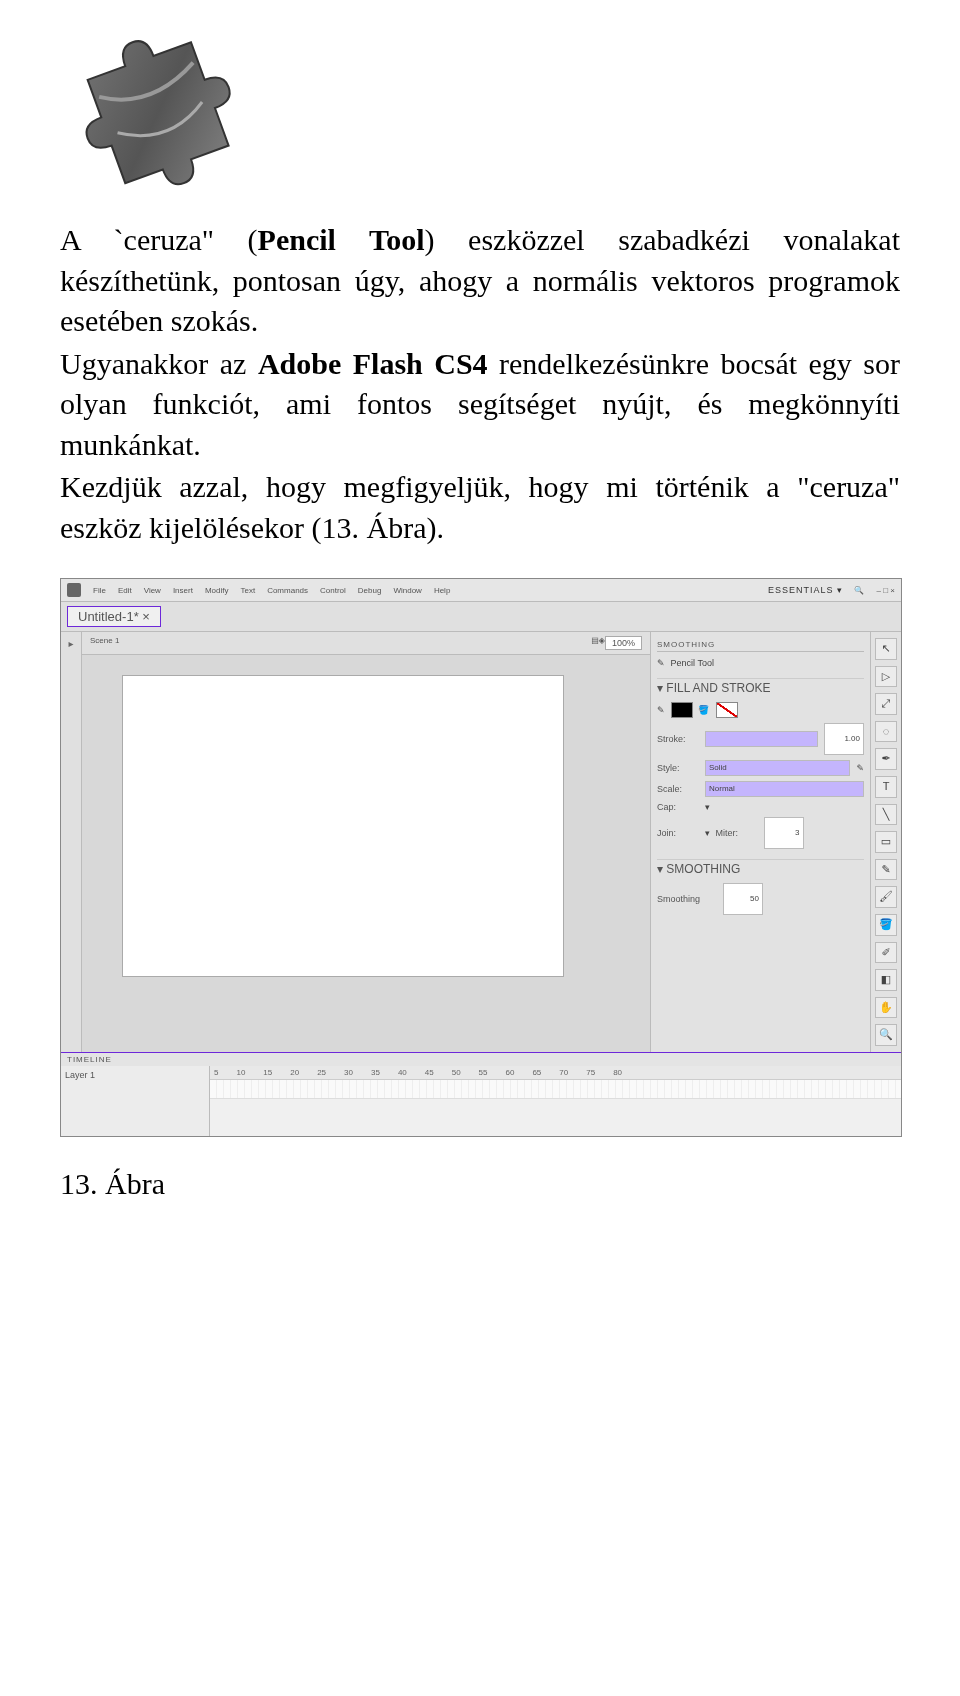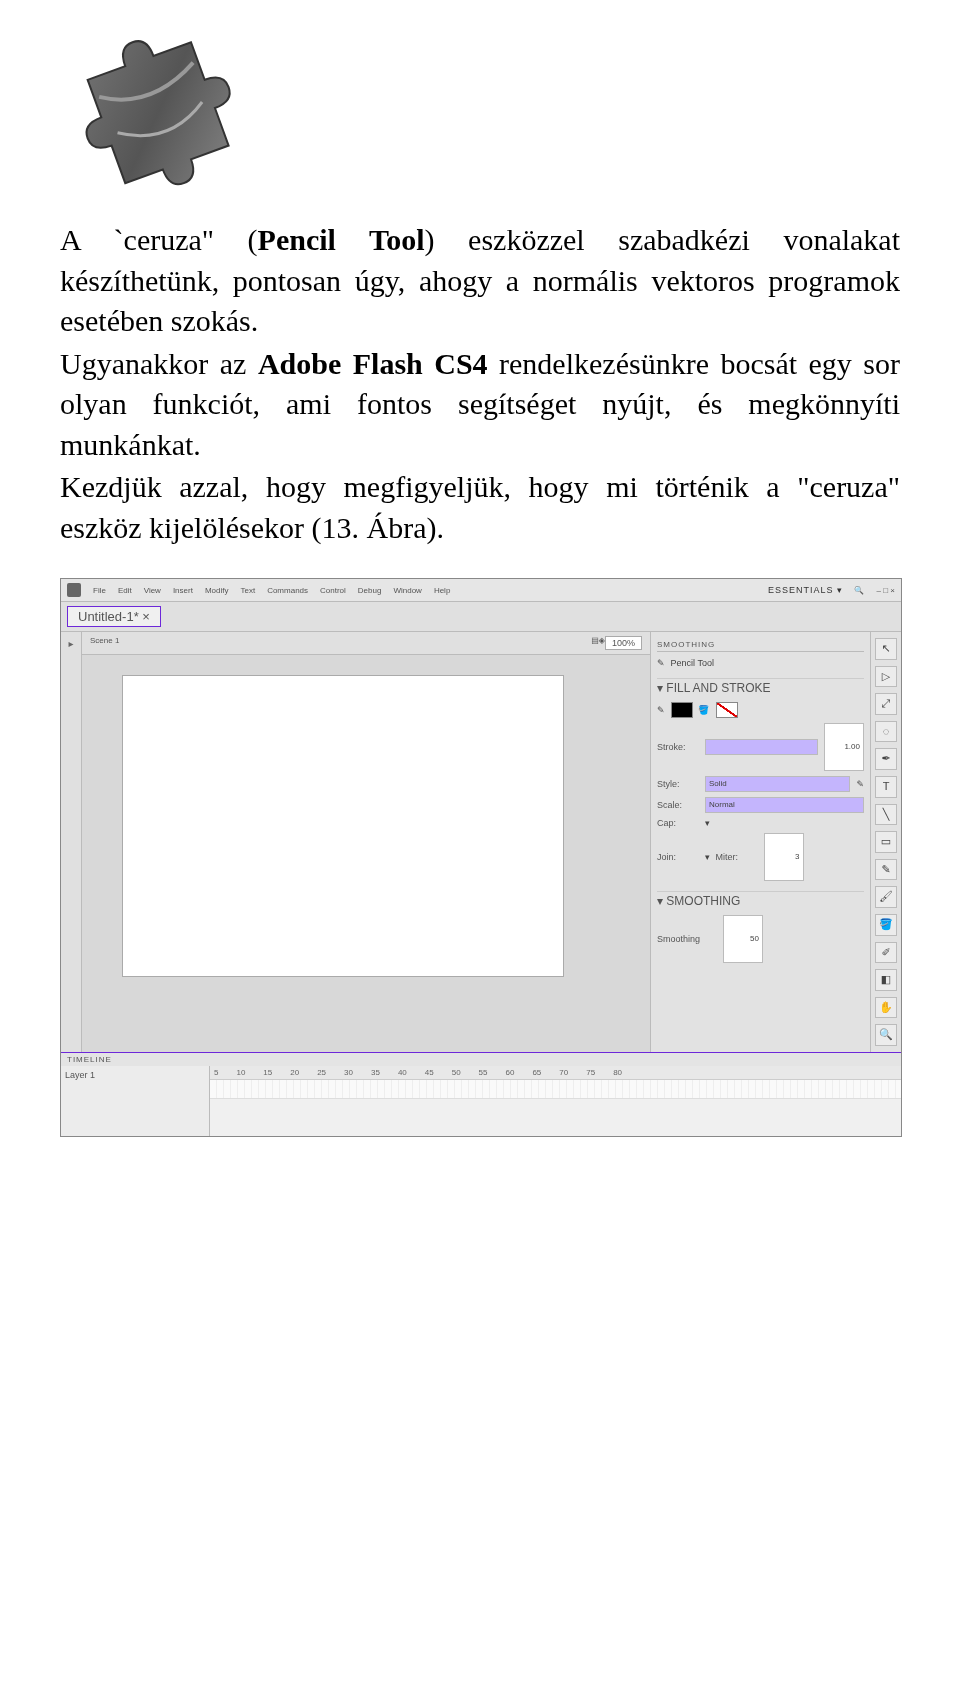--- a/index.html
+++ b/index.html
@@ -174,21 +174,21 @@
     padding: 0 3px;
     line-height: 14px;
   }
   .panel-row .num {
     width: 32px;
     background: #fff;
     border: 1px solid #bbb;
     height: 14px;
     font-size: 8px;
     text-align: right;
-    padding: 16px 3px;
+    padding: 8px 3px;
     line-height: 14px;
   }
   .swatch {
     width: 20px;
     height: 14px;
     border: 1px solid #888;
   }
   .swatch.black { background: #000; }
   .swatch.none {
     background: linear-gradient(to top right, #fff 0%, #fff 45%, #d00 46%, #d00 54%, #fff 55%, #fff 100%);
@@ -444,14 +444,15 @@
                 <span>80</span>
             </div>
             <div class="frame-track"></div>
           </div>
         </div>
       </div>
 
     </div>
   </div>
 
+  <div class="figure-caption">13. Ábra</div>
 
 </div>
 
 </body></html>

